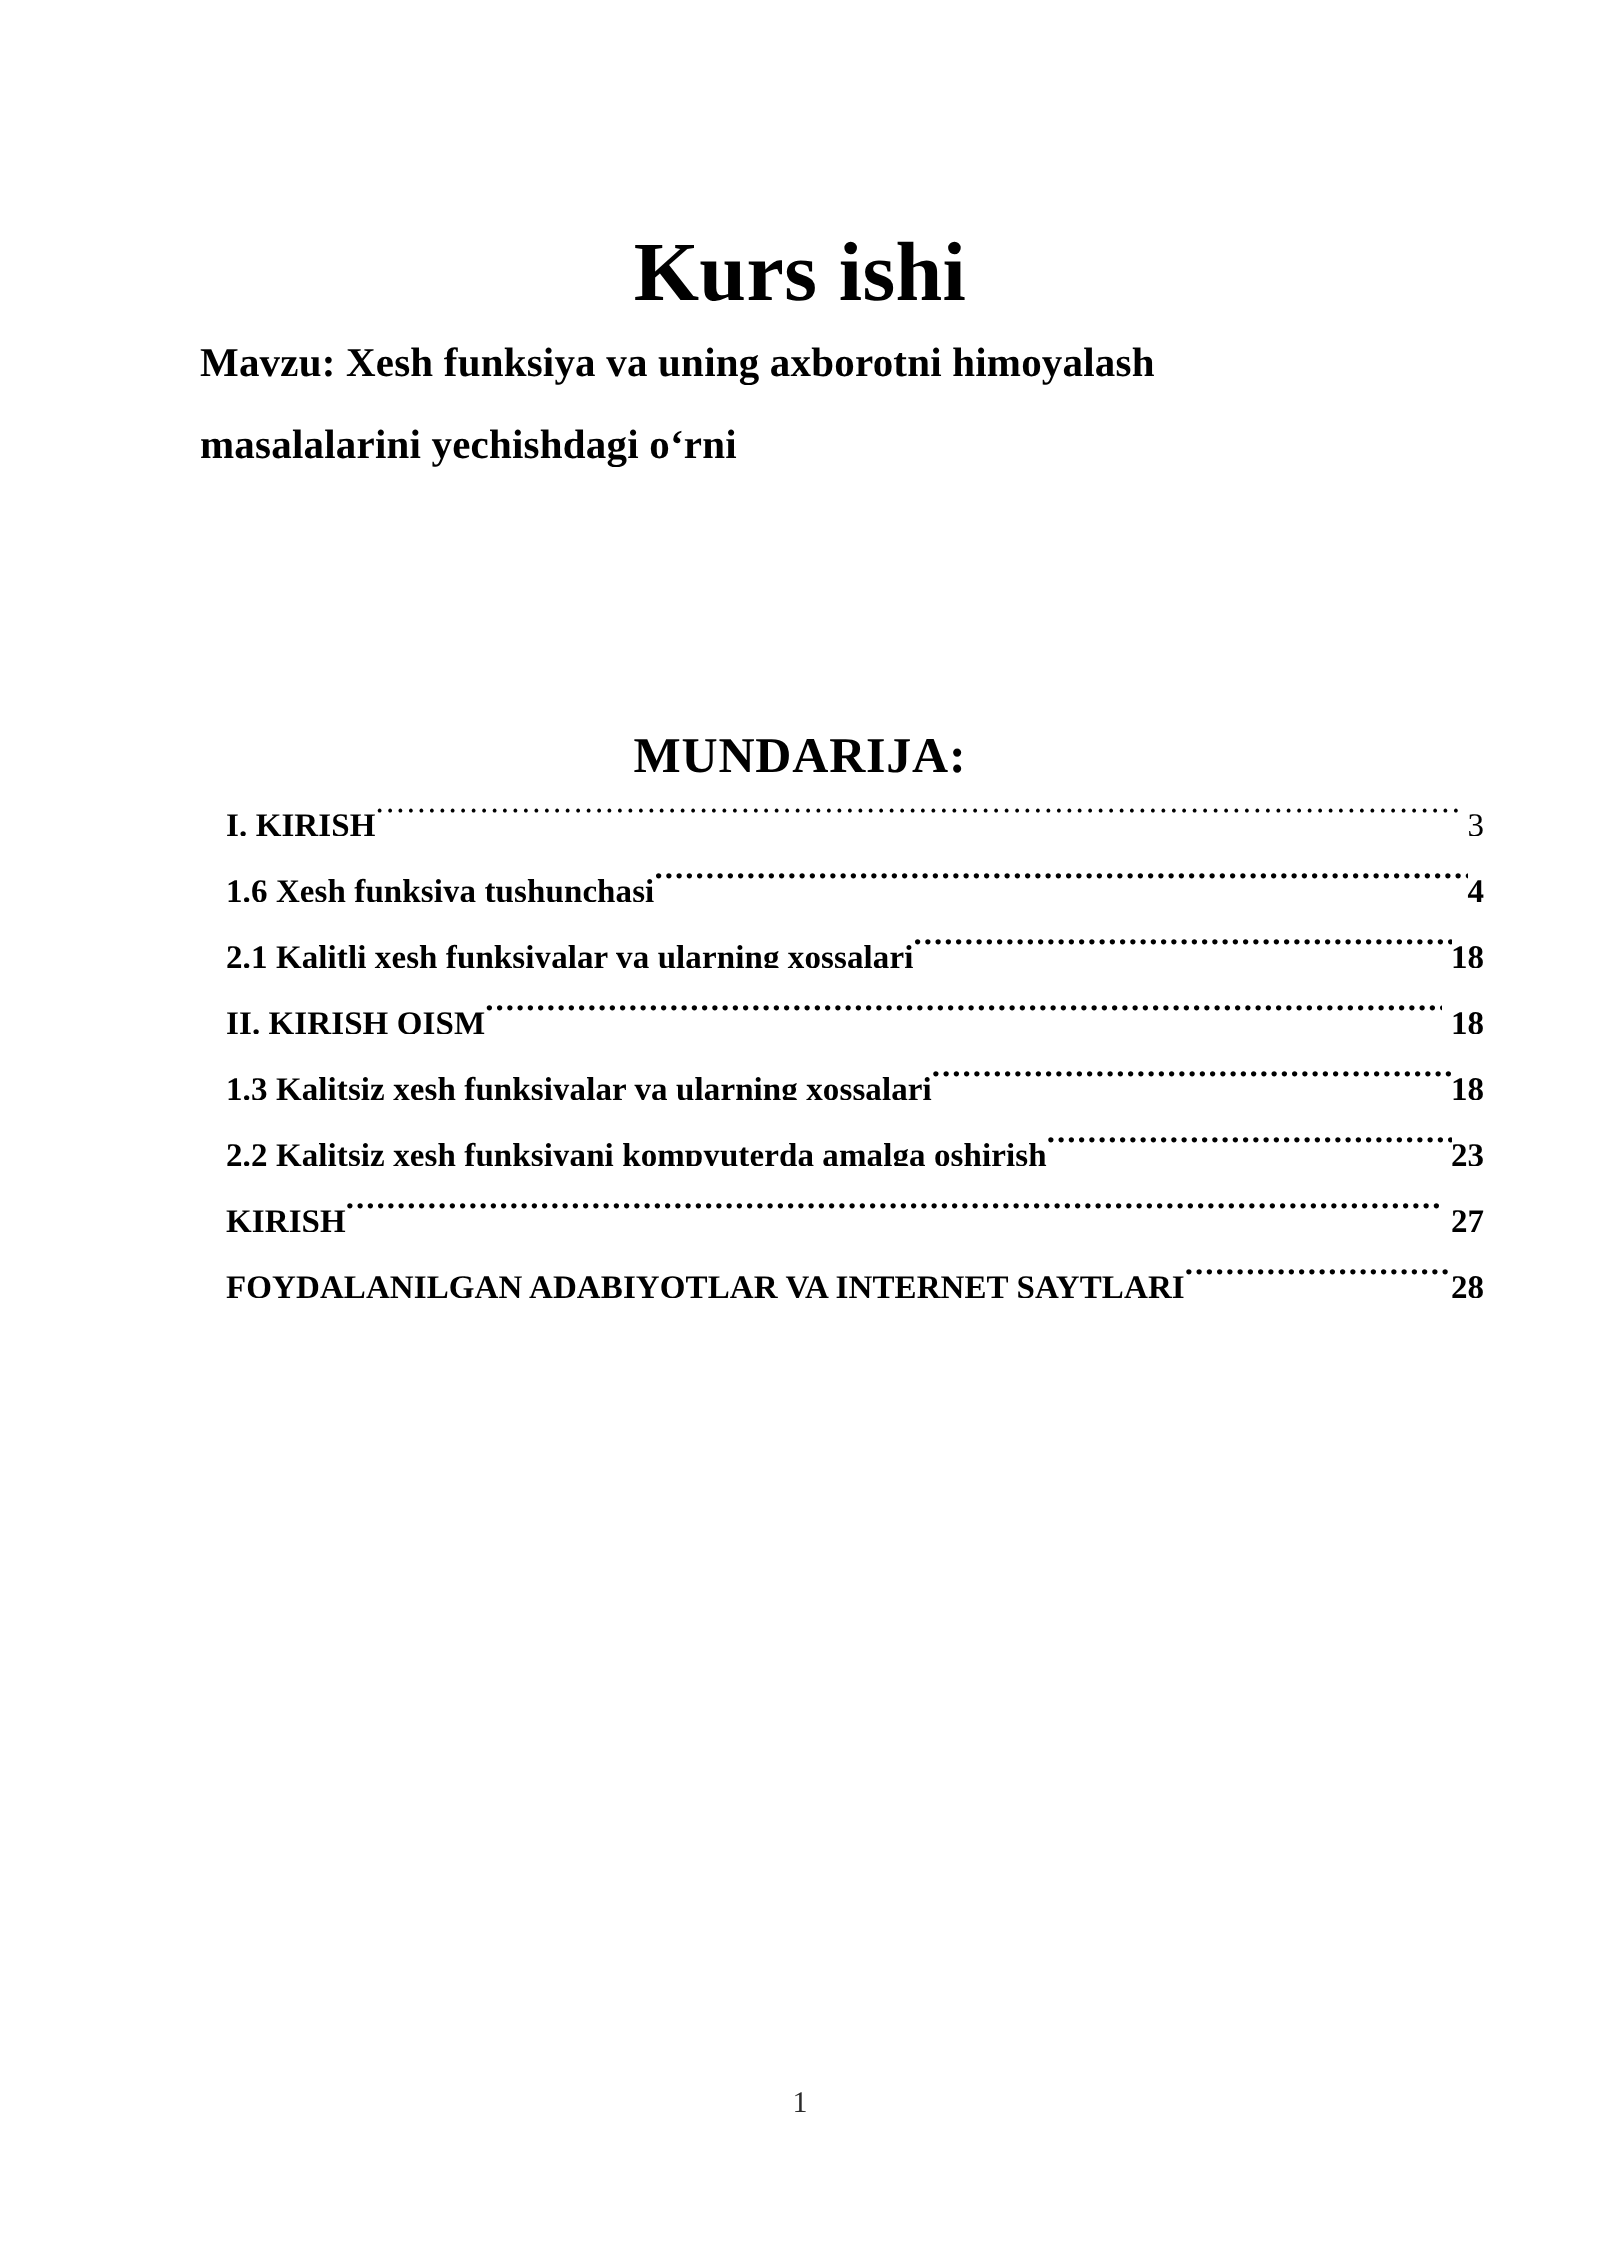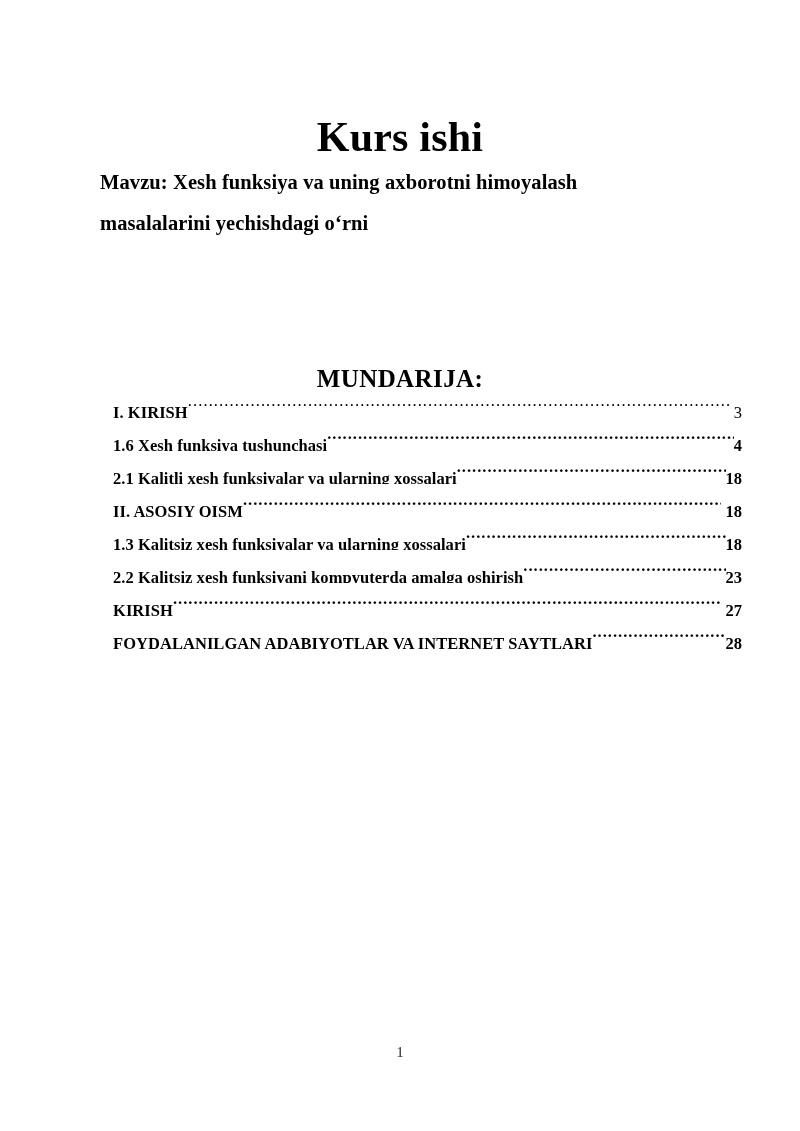--- a/index.html
+++ b/index.html
@@ -174,21 +174,21 @@
 
     <div class="toc-row">
       <span class="toc-label">2.1 Kalitli xesh funksiyalar va ularning xossalari</span>
       <span class="toc-dots">
           <span>................................................................................................................................................................................................</span>
         </span>
       <span class="toc-page">18</span>
     </div>
 
     <div class="toc-row">
-      <span class="toc-label">II. ASOSIY QISM</span>
+      <span class="toc-label">II. KIRISH QISM</span>
       <span class="toc-dots">
           <span>................................................................................................................................................................................................</span>
         </span>
       <span class="toc-page gap">18</span>
     </div>
 
     <div class="toc-row">
       <span class="toc-label">1.3 Kalitsiz xesh funksiyalar va ularning xossalari</span>
       <span class="toc-dots">
           <span>................................................................................................................................................................................................</span>

